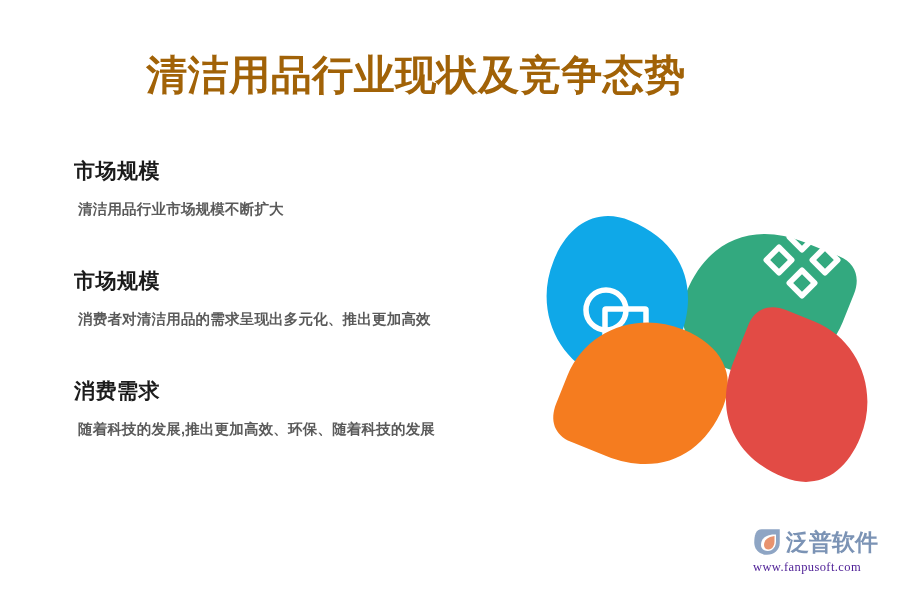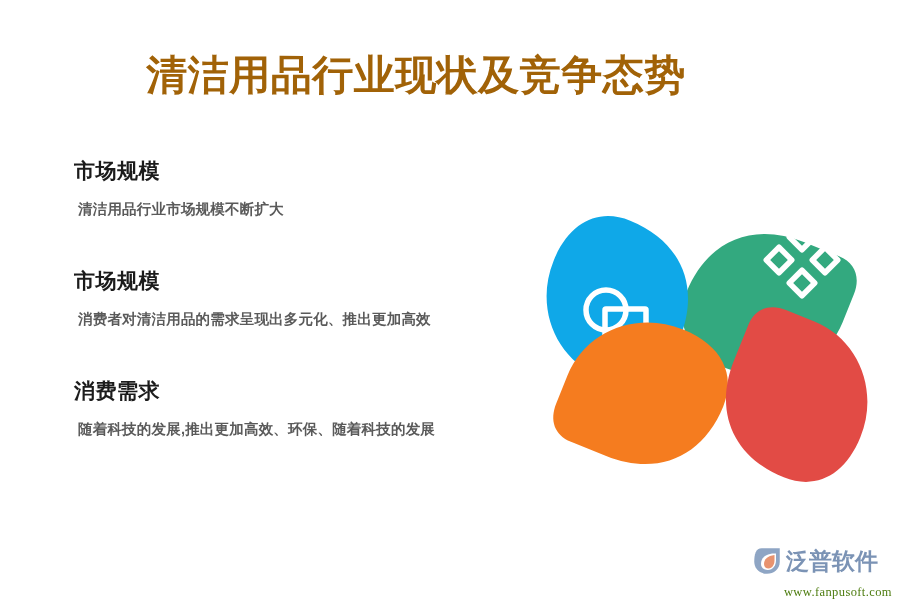--- a/index.html
+++ b/index.html
@@ -76,24 +76,23 @@
   .petal-graphic svg {
     display: block;
     width: 100%;
     height: 100%;
   }
 
   
   .brand-logo {
     position: absolute;
     left: 752px;
-    top: 545px;
+    top: 526px;
     width: 140px;
     height: 50px;
-    text-align: right;
   }
   .brand-logo-row {
     display: flex;
     align-items: center;
     height: 32px;
   }
   .brand-mark {
     width: 30px;
     height: 30px;
     flex: 0 0 30px;
@@ -103,24 +102,24 @@
     font-size: 23px;
     line-height: 30px;
     font-weight: bold;
     color: #7b93b5;
     letter-spacing: 0px;
     white-space: nowrap;
   }
   .brand-url {
     font-size: 12.5px;
     line-height: 16px;
-    color: #4d7c0f;
+    color: #4c1d95;
     letter-spacing: 0.4px;
     white-space: nowrap;
-    margin-top: 7px;
+    margin-top: 1px;
     margin-left: 1px;
     font-family: "Liberation Serif", "DejaVu Serif", serif;
   }
 </style>
 </head>
 <body>
 
 <div class="slide">
 
   <div class="slide-title">清洁用品行业现状及竞争态势</div>

